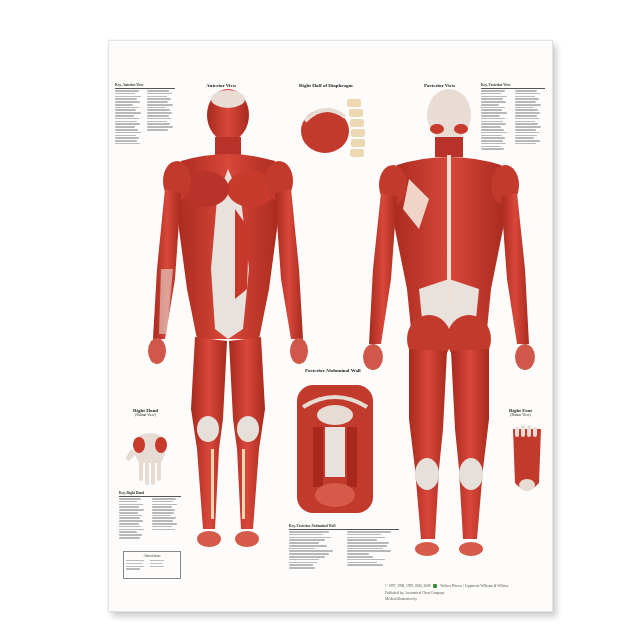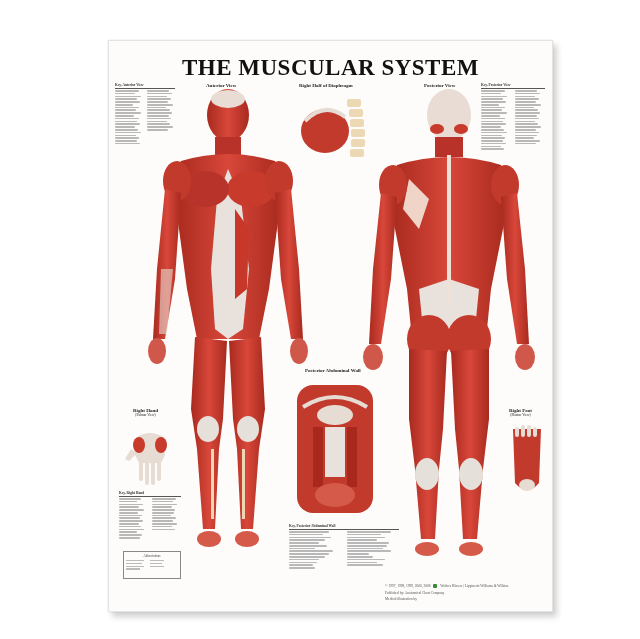--- a/index.html
+++ b/index.html
@@ -16,21 +16,20 @@
   .key .ln { height:1.6px; background:#b8b8b8; border-radius:1px; }
   .fig { position:absolute; }
   .footer { position:absolute; font-size:3.5px; color:#555; white-space:nowrap; }
   .legendbox { position:absolute; border:0.7px solid #888; padding:2px; }
   .legendbox .lh { font-size:3px; text-align:center; color:#444; }
 </style>
 </head>
 <body>
 
 <div class="poster">
-  <div class="title">THE MUSCULAR SYSTEM</div>
 
   <div class="heading" style="left:97px;top:42px;">Anterior View</div>
   <div class="heading" style="left:190px;top:42px;">Right Half of Diaphragm</div>
   <div class="heading" style="left:315px;top:42px;">Posterior View</div>
   <div class="heading" style="left:196px;top:327px;">Posterior Abdominal Wall</div>
   <div class="heading" style="left:24px;top:367px;text-align:center;">
     <div>Right Hand</div>
     <div style="font-weight:normal;font-size:3.5px;">(Palmar View)</div>
   </div>
   <div class="heading" style="left:400px;top:367px;text-align:center;">

